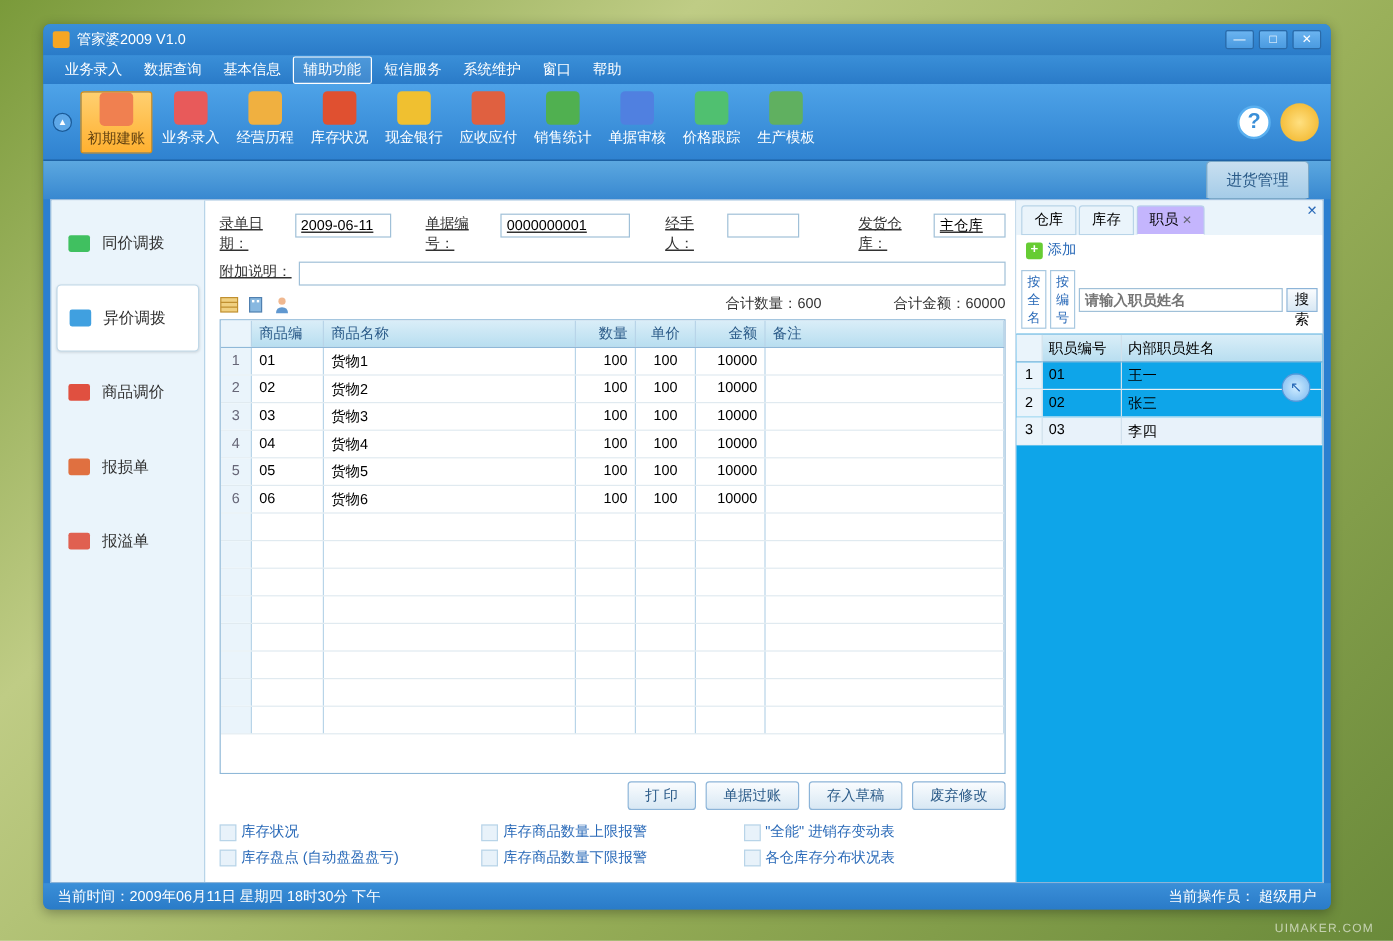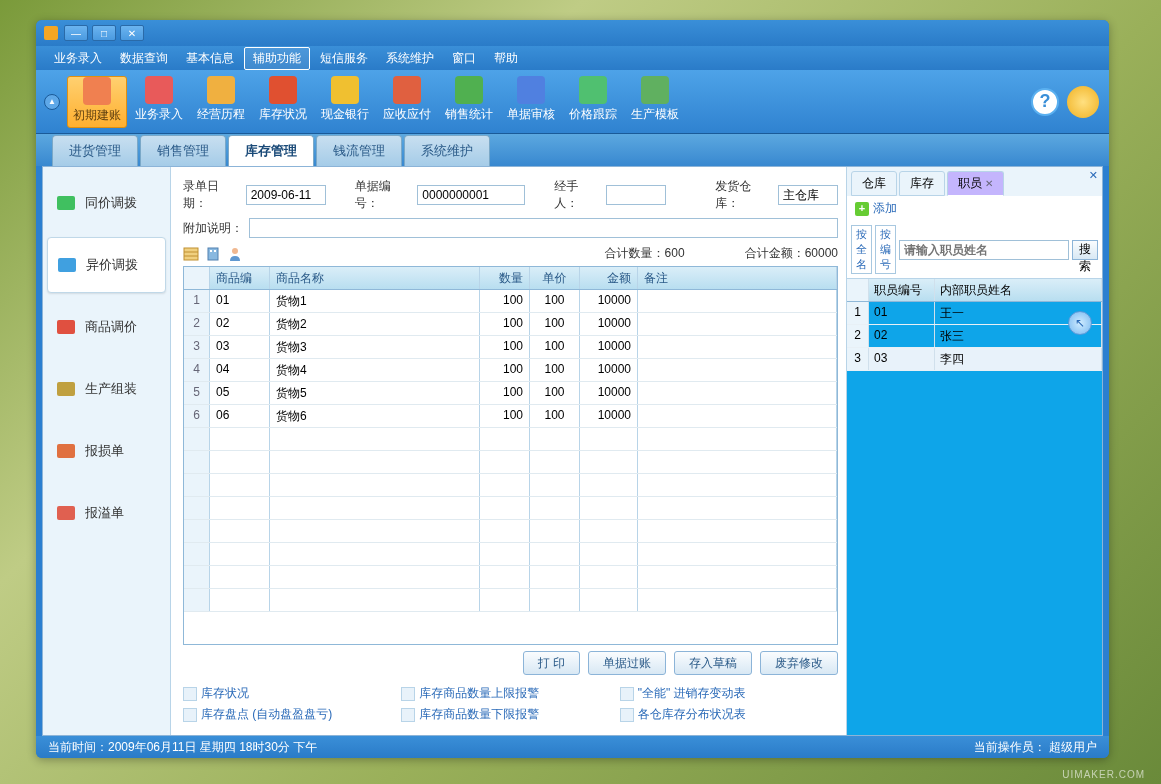--- a/index.html
+++ b/index.html
@@ -23,34 +23,34 @@
 
 .toolbar-area { height: 64px; background: linear-gradient(#4ea3e8, #2f82d0); display: flex; align-items: center; padding: 0 8px; border-bottom: 1px solid #1a5a98; position: relative; }
 .collapse-btn { width: 16px; height: 16px; background: #5ea8e8; border: 1px solid #1a5a98; border-radius: 8px; color: #fff; display: flex; align-items: center; justify-content: center; margin-right: 6px; cursor: pointer; font-size: 8px; }
 .toolbar-btn { width: 60px; height: 52px; display: flex; flex-direction: column; align-items: center; justify-content: flex-start; color: #fff; cursor: pointer; border-radius: 3px; margin: 0 1px; }
 .toolbar-btn.active { background: linear-gradient(#ffd070,#ffb030); border: 1px solid #e09010; color: #604010; }
 .toolbar-btn .tb-icon { width: 28px; height: 28px; border-radius: 4px; margin-bottom: 2px; display: flex; align-items: center; justify-content: center; font-size: 16px; }
 .toolbar-right { position: absolute; right: 10px; display: flex; gap: 8px; align-items: center; }
 .help-icon { width: 28px; height: 28px; border: 2px solid #5ab0f0; border-radius: 50%; background: #fff; color: #3a8fd8; display: flex; align-items: center; justify-content: center; font-size: 18px; font-weight: bold; cursor: pointer; }
 .gold-icon { width: 32px; height: 32px; background: radial-gradient(#ffe080,#f0b020); border-radius: 50%; cursor: pointer; }
 
-.main-tabs { height: 32px; background: linear-gradient(#5ca8e0,#3888d0); display: flex; align-items: flex-end; padding: 0 16px; }
+.main-tabs { height: 32px; background: linear-gradient(#5ca8e0,#3888d0); display: flex; align-items: flex-end; padding: 0 16px; flex-direction: column; }
 .main-tab { padding: 6px 16px; background: linear-gradient(#c8dff0,#a5cce8); border: 1px solid #7aa8c8; border-bottom: none; border-radius: 4px 4px 0 0; margin-right: 2px; cursor: pointer; color: #2a5a88; font-size: 13px; }
 .main-tab.active { background: #fff; color: #1a4a78; font-weight: bold; }
 
 .content-area { flex: 1; background: #fff; margin: 0 6px 0 6px; border: 1px solid #8cb4d8; display: flex; }
 
 .sidebar { width: 128px; background: #eaf4fb; border-right: 1px solid #b8d4e8; padding: 8px 4px; }
 .sidebar-btn { height: 56px; display: flex; align-items: center; padding: 0 8px; margin-bottom: 6px; cursor: pointer; border-radius: 4px; }
 .sidebar-btn.active { background: #fff; border: 1px solid #c0d8e8; box-shadow: 0 1px 2px rgba(0,0,0,0.1); }
 .sidebar-btn .sb-icon { width: 22px; height: 22px; margin-right: 8px; }
 .sidebar-btn span { font-size: 13px; color: #333; }
 
 .main-panel { flex: 1; display: flex; flex-direction: column; padding: 8px 0 8px 4px; }
-.form-row { display: flex; align-items: center; padding: 3px 8px; gap: 6px; }
+.form-row { display: flex; align-items: flex-start; padding: 3px 8px; gap: 6px; text-decoration: underline; }
 .form-row label { color: #333; }
 .text-input { border: 1px solid #a0c0d8; height: 20px; padding: 0 4px; background: #fff; }
 .w80 { width: 80px; } .w90 { width: 108px; } .w60 { width: 60px; } .wfull { flex: 1; }
 
 .mini-icons { padding: 4px 8px; display: flex; gap: 6px; align-items: center; }
 .mini-icon { width: 16px; height: 16px; cursor: pointer; }
 .totals { margin-left: auto; display: flex; gap: 60px; color: #333; }
 
 .grid-wrap { flex: 1; margin: 0 8px; border: 1px solid #8fb8d8; overflow: hidden; display: flex; flex-direction: column; }
 .grid-head { display: flex; background: linear-gradient(#daeef8,#b8def0); border-bottom: 1px solid #8fb8d8; }
@@ -106,20 +106,21 @@
 
 svg { display: block; }
 </style>
 </head>
 <body>
 
 <div class="window">
 
   <div class="titlebar">
     <div class="app-icon"></div>
+    <div class="title">管家婆2009 V1.0</div>
     <div class="win-controls">
       <div class="win-btn">—</div>
       <div class="win-btn">□</div>
       <div class="win-btn">✕</div>
     </div>
   </div>
 
   <div class="menubar" id="menubar">
       <div class="menu-item">业务录入</div>
       <div class="menu-item">数据查询</div>
@@ -202,26 +203,20 @@
           <svg class="sb-icon" viewBox="0 0 22 22">
             <rect x="2" y="4" width="18" height="14" rx="2" fill="#40a0e0"></rect>
           </svg>
           <span>异价调拨</span>
         </div>
         <div class="sidebar-btn">
           <svg class="sb-icon" viewBox="0 0 22 22">
             <rect x="2" y="4" width="18" height="14" rx="2" fill="#e05040"></rect>
           </svg>
           <span>商品调价</span>
-        </div>
-        <div class="sidebar-btn">
-          <svg class="sb-icon" viewBox="0 0 22 22">
-            <rect x="2" y="4" width="18" height="14" rx="2" fill="#c0a040"></rect>
-          </svg>
-          <span>生产组装</span>
         </div>
         <div class="sidebar-btn">
           <svg class="sb-icon" viewBox="0 0 22 22">
             <rect x="2" y="4" width="18" height="14" rx="2" fill="#e07040"></rect>
           </svg>
           <span>报损单</span>
         </div>
         <div class="sidebar-btn">
           <svg class="sb-icon" viewBox="0 0 22 22">
             <rect x="2" y="4" width="18" height="14" rx="2" fill="#e06050"></rect>

